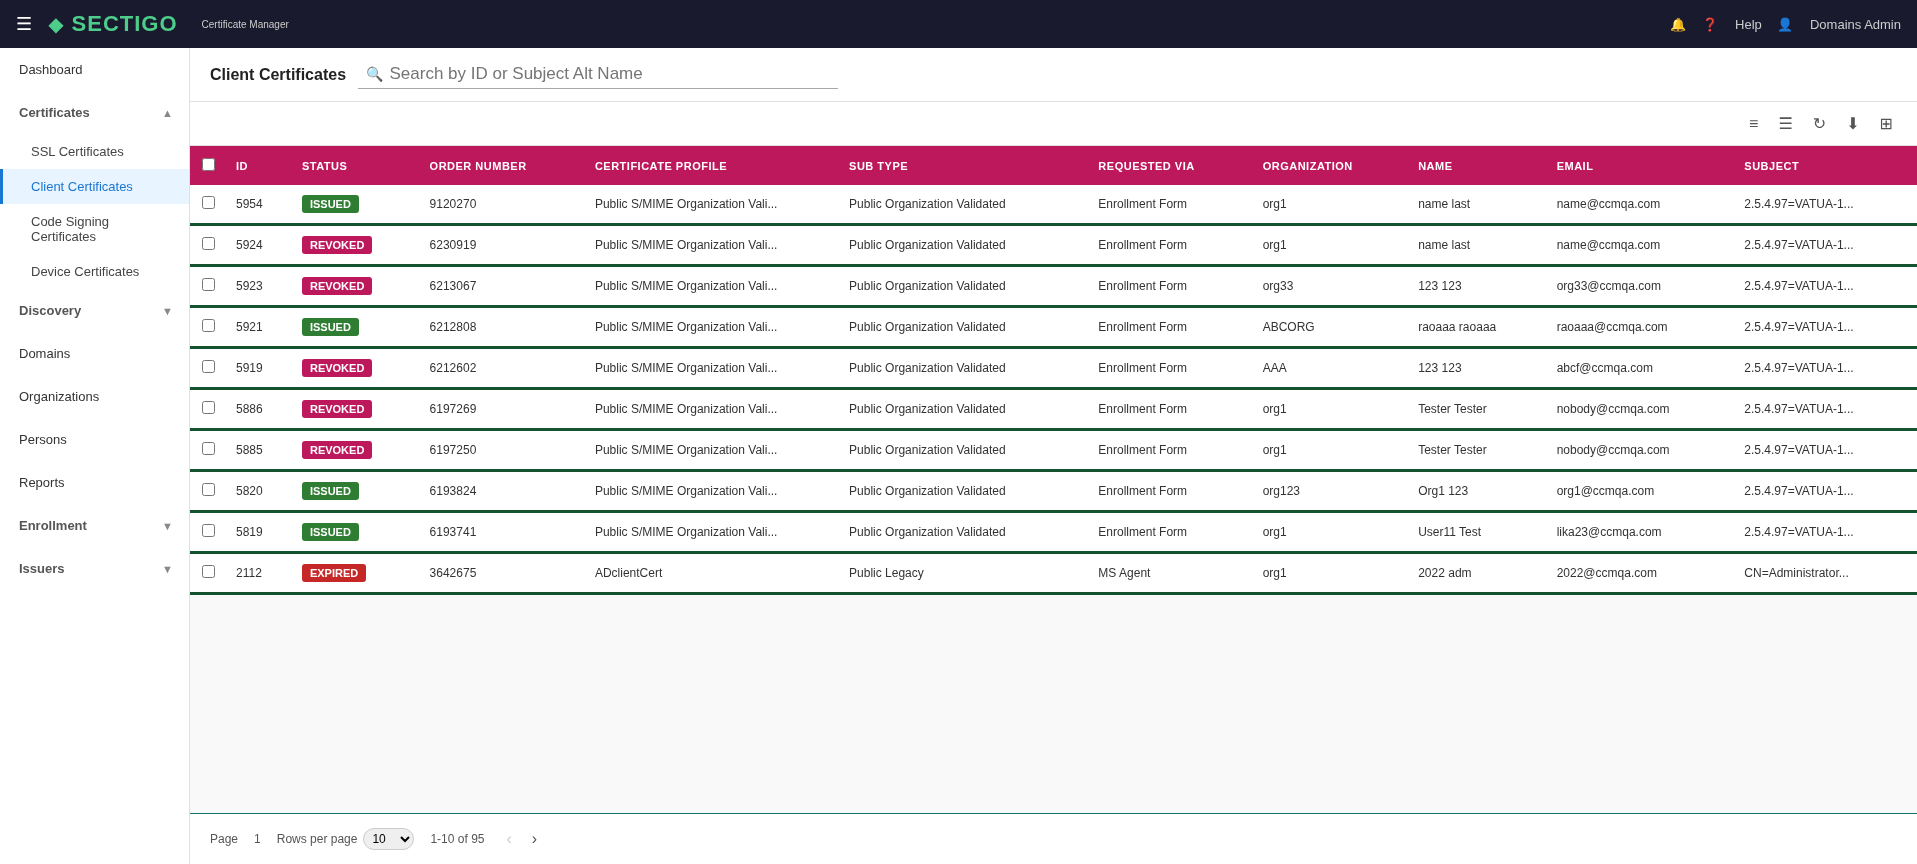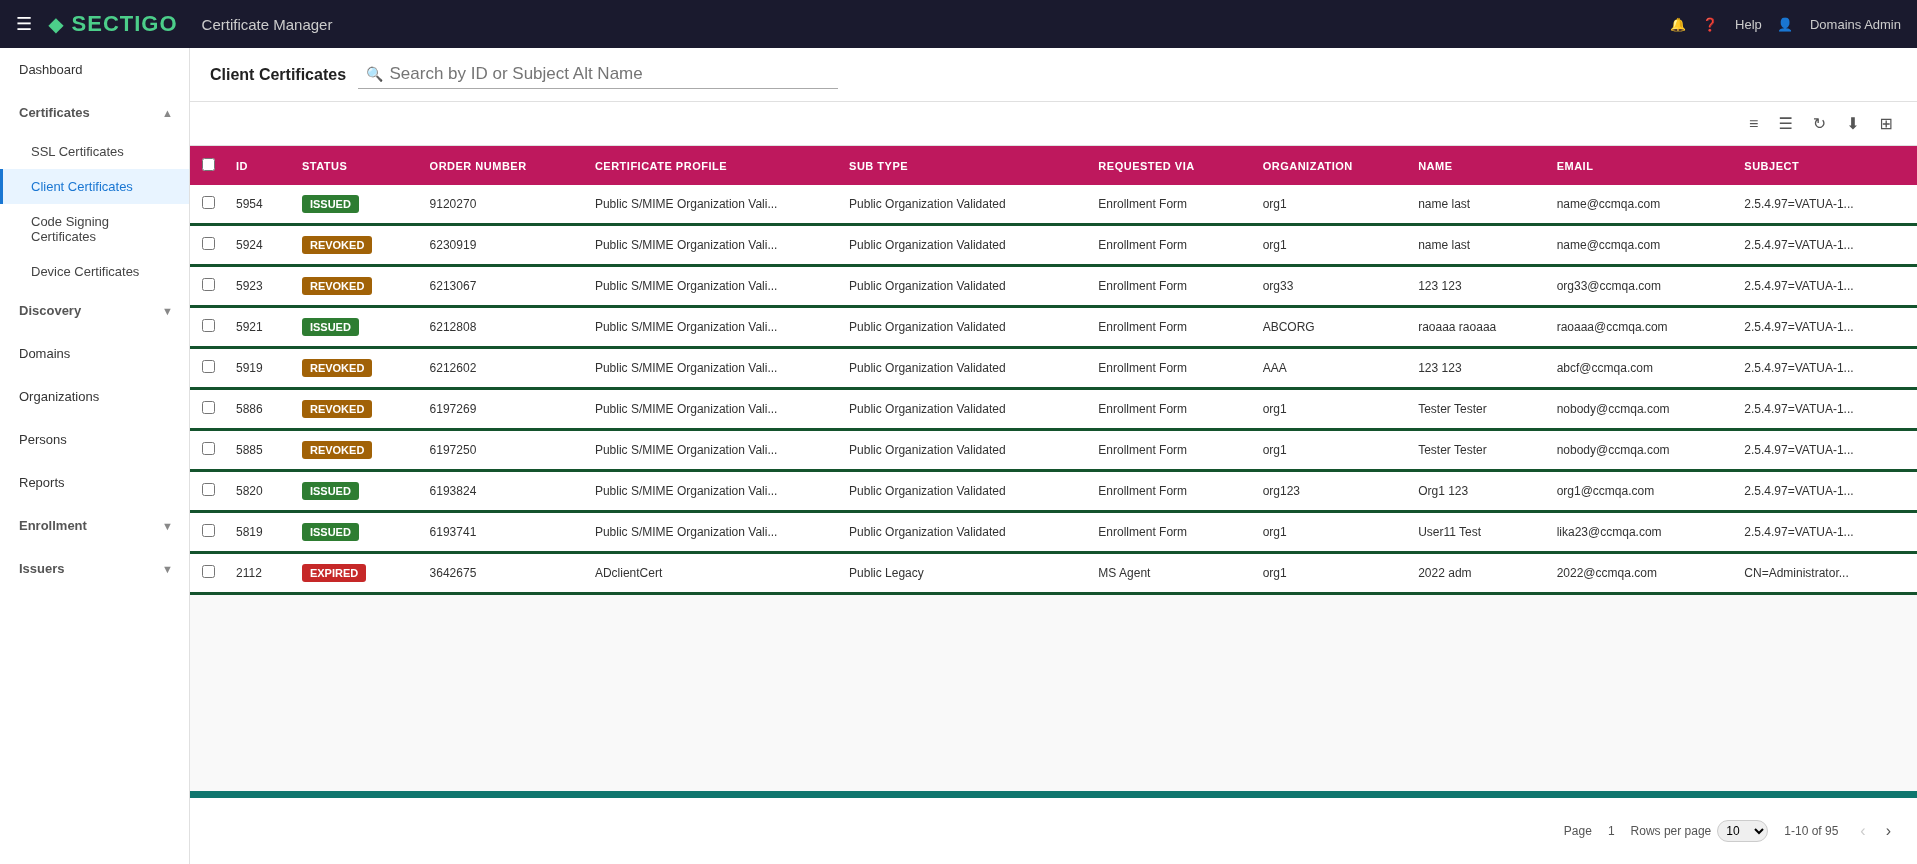--- a/index.html
+++ b/index.html
@@ -26,21 +26,21 @@
       font-size: 22px;
       font-weight: 900;
       letter-spacing: 1px;
     }
     .topnav-logo-icon {
       color: #4cce8a;
       font-size: 20px;
     }
     .topnav-title {
       color: #ccc;
-      font-size: 15px;
+      font-size: 10px;
       margin-left: 8px;
     }
     .topnav-spacer { flex: 1; }
     .topnav-actions {
       display: flex;
       align-items: center;
       gap: 16px;
       color: #ccc;
       font-size: 13px;
     }
@@ -200,31 +200,31 @@
     .badge {
       display: inline-block;
       padding: 3px 8px;
       border-radius: 3px;
       font-size: 11px;
       font-weight: 700;
       color: #fff;
       text-transform: uppercase;
     }
     .badge.issued { background: #2e7d32; }
-    .badge.revoked { background: #a16207; color: #fff; }
+    .badge.revoked { background: #be185d; color: #fff; }
     .badge.expired { background: #c62828; }
 
     
     .pagination {
       background: #fff;
-      border-top: 7px solid #0f766e;
-      padding: 22px 20px;
-      display: flex;
-      align-items: center;
-      justify-content: flex-end;
+      border-top: 1px solid #0f766e;
+      padding: 14px 20px;
+      display: flex;
+      align-items: center;
+      justify-content: flex-start;
       gap: 16px;
       flex-shrink: 0;
       font-size: 12px;
       color: #555;
     }
     .pagination-nav {
       display: flex;
       align-items: center;
       gap: 8px;
     }

